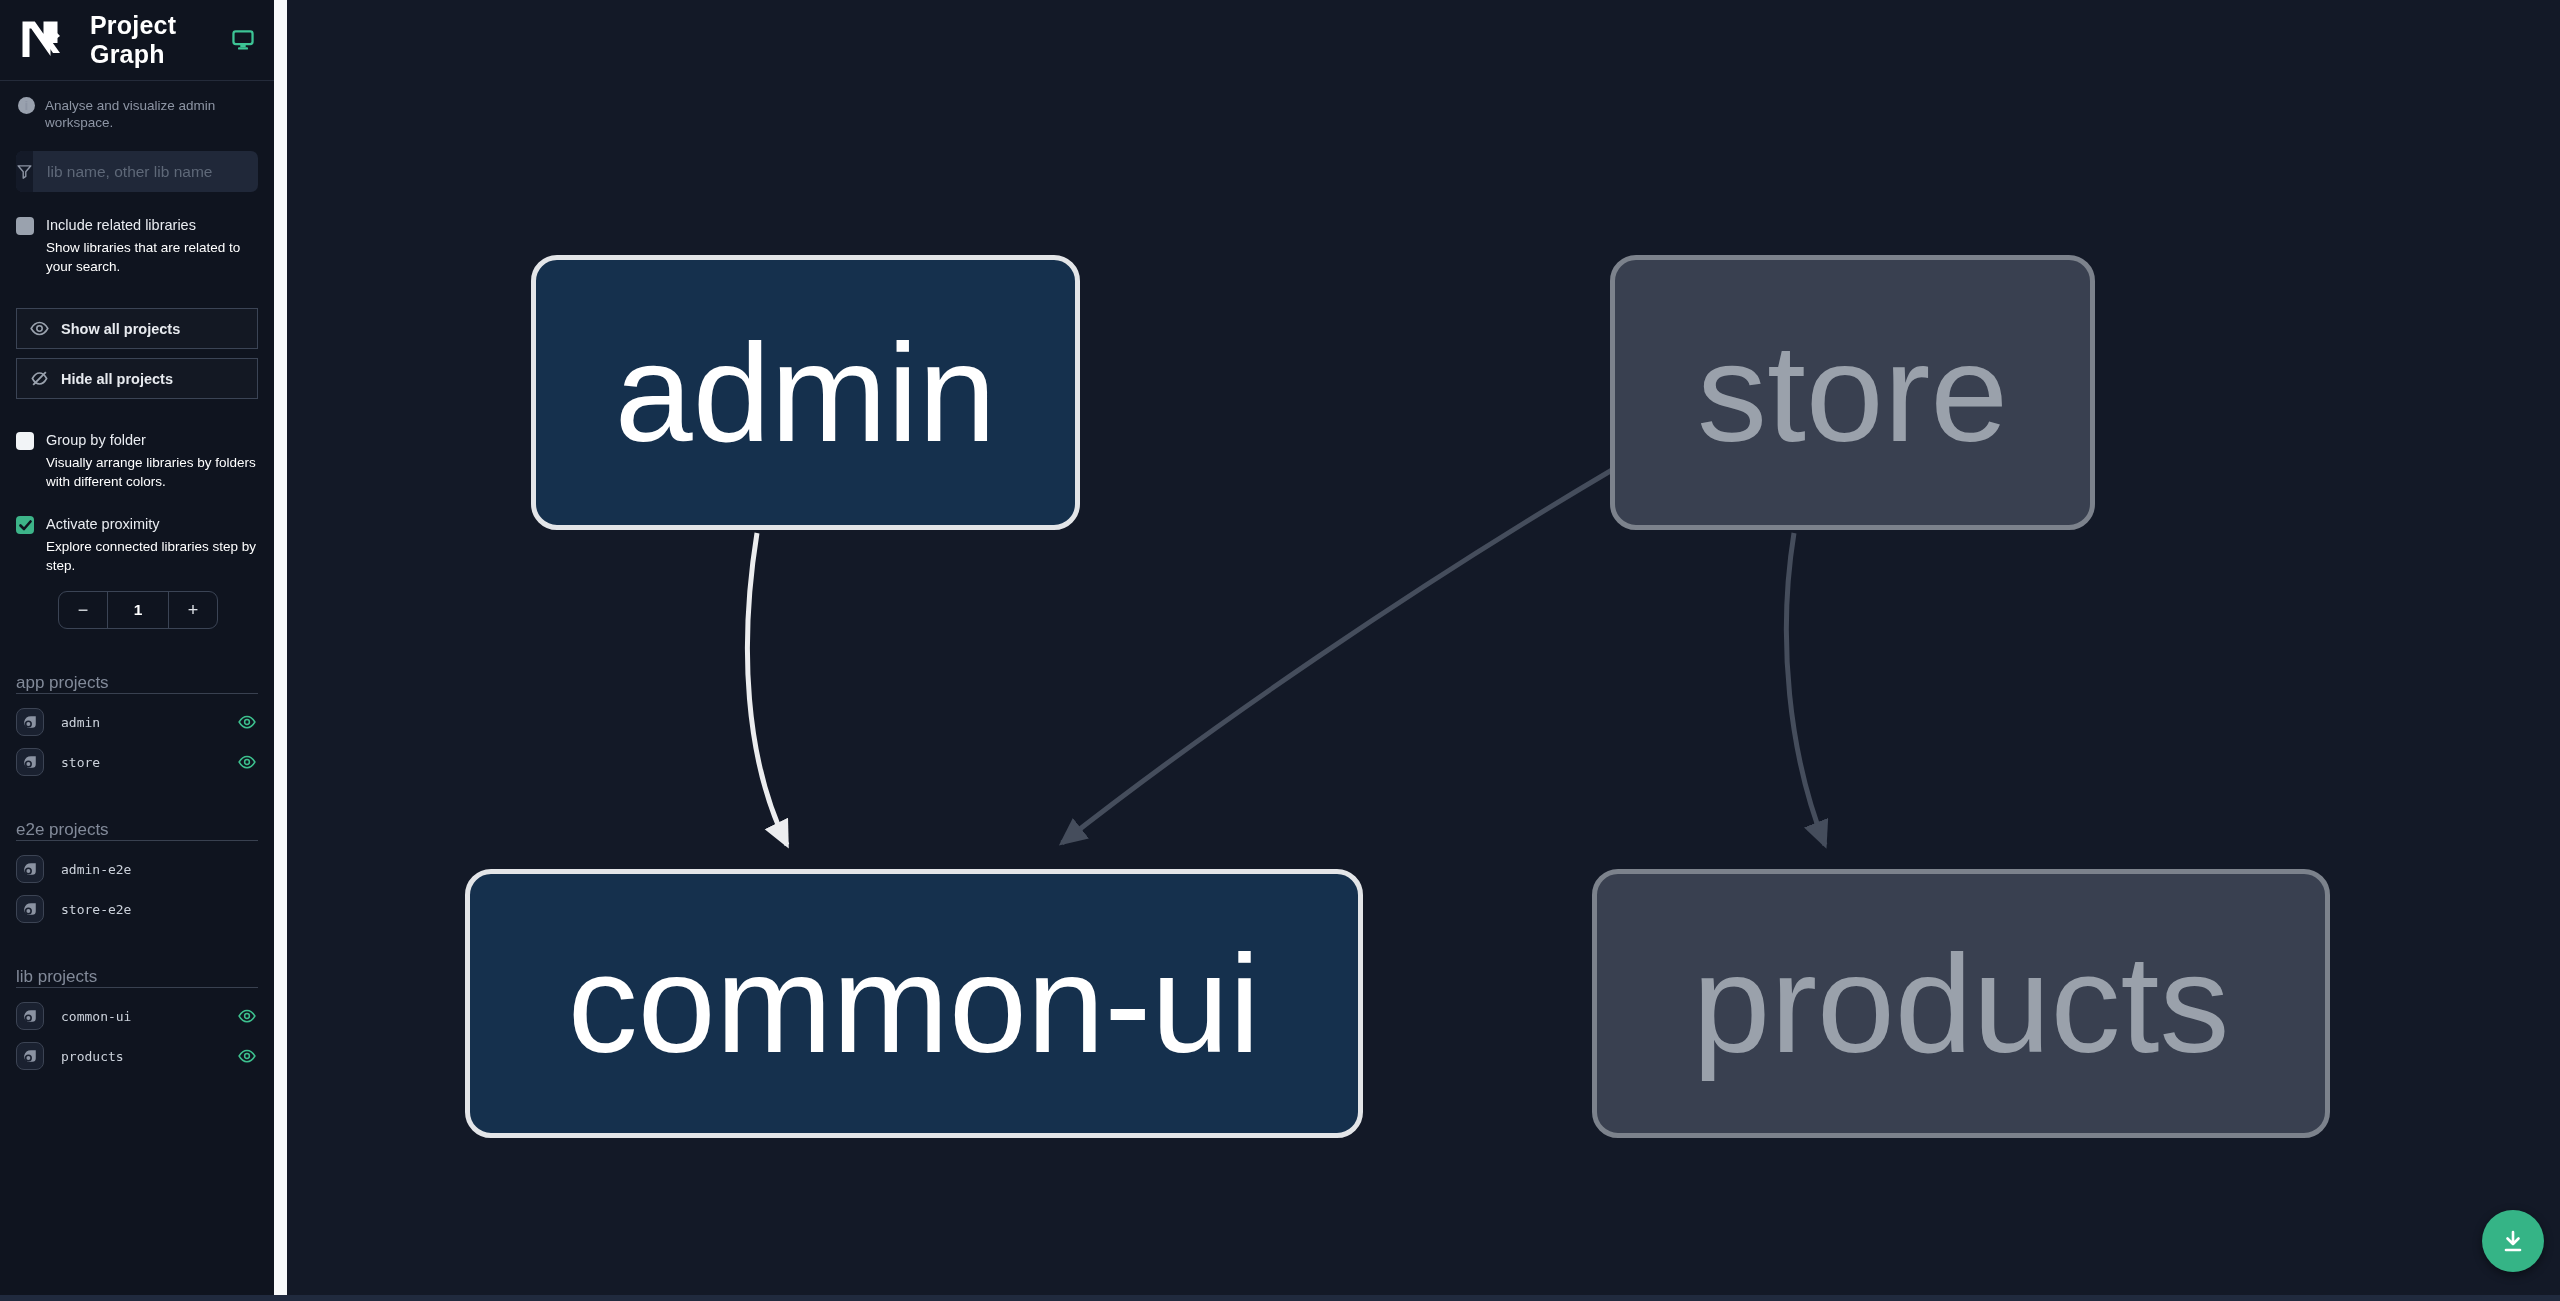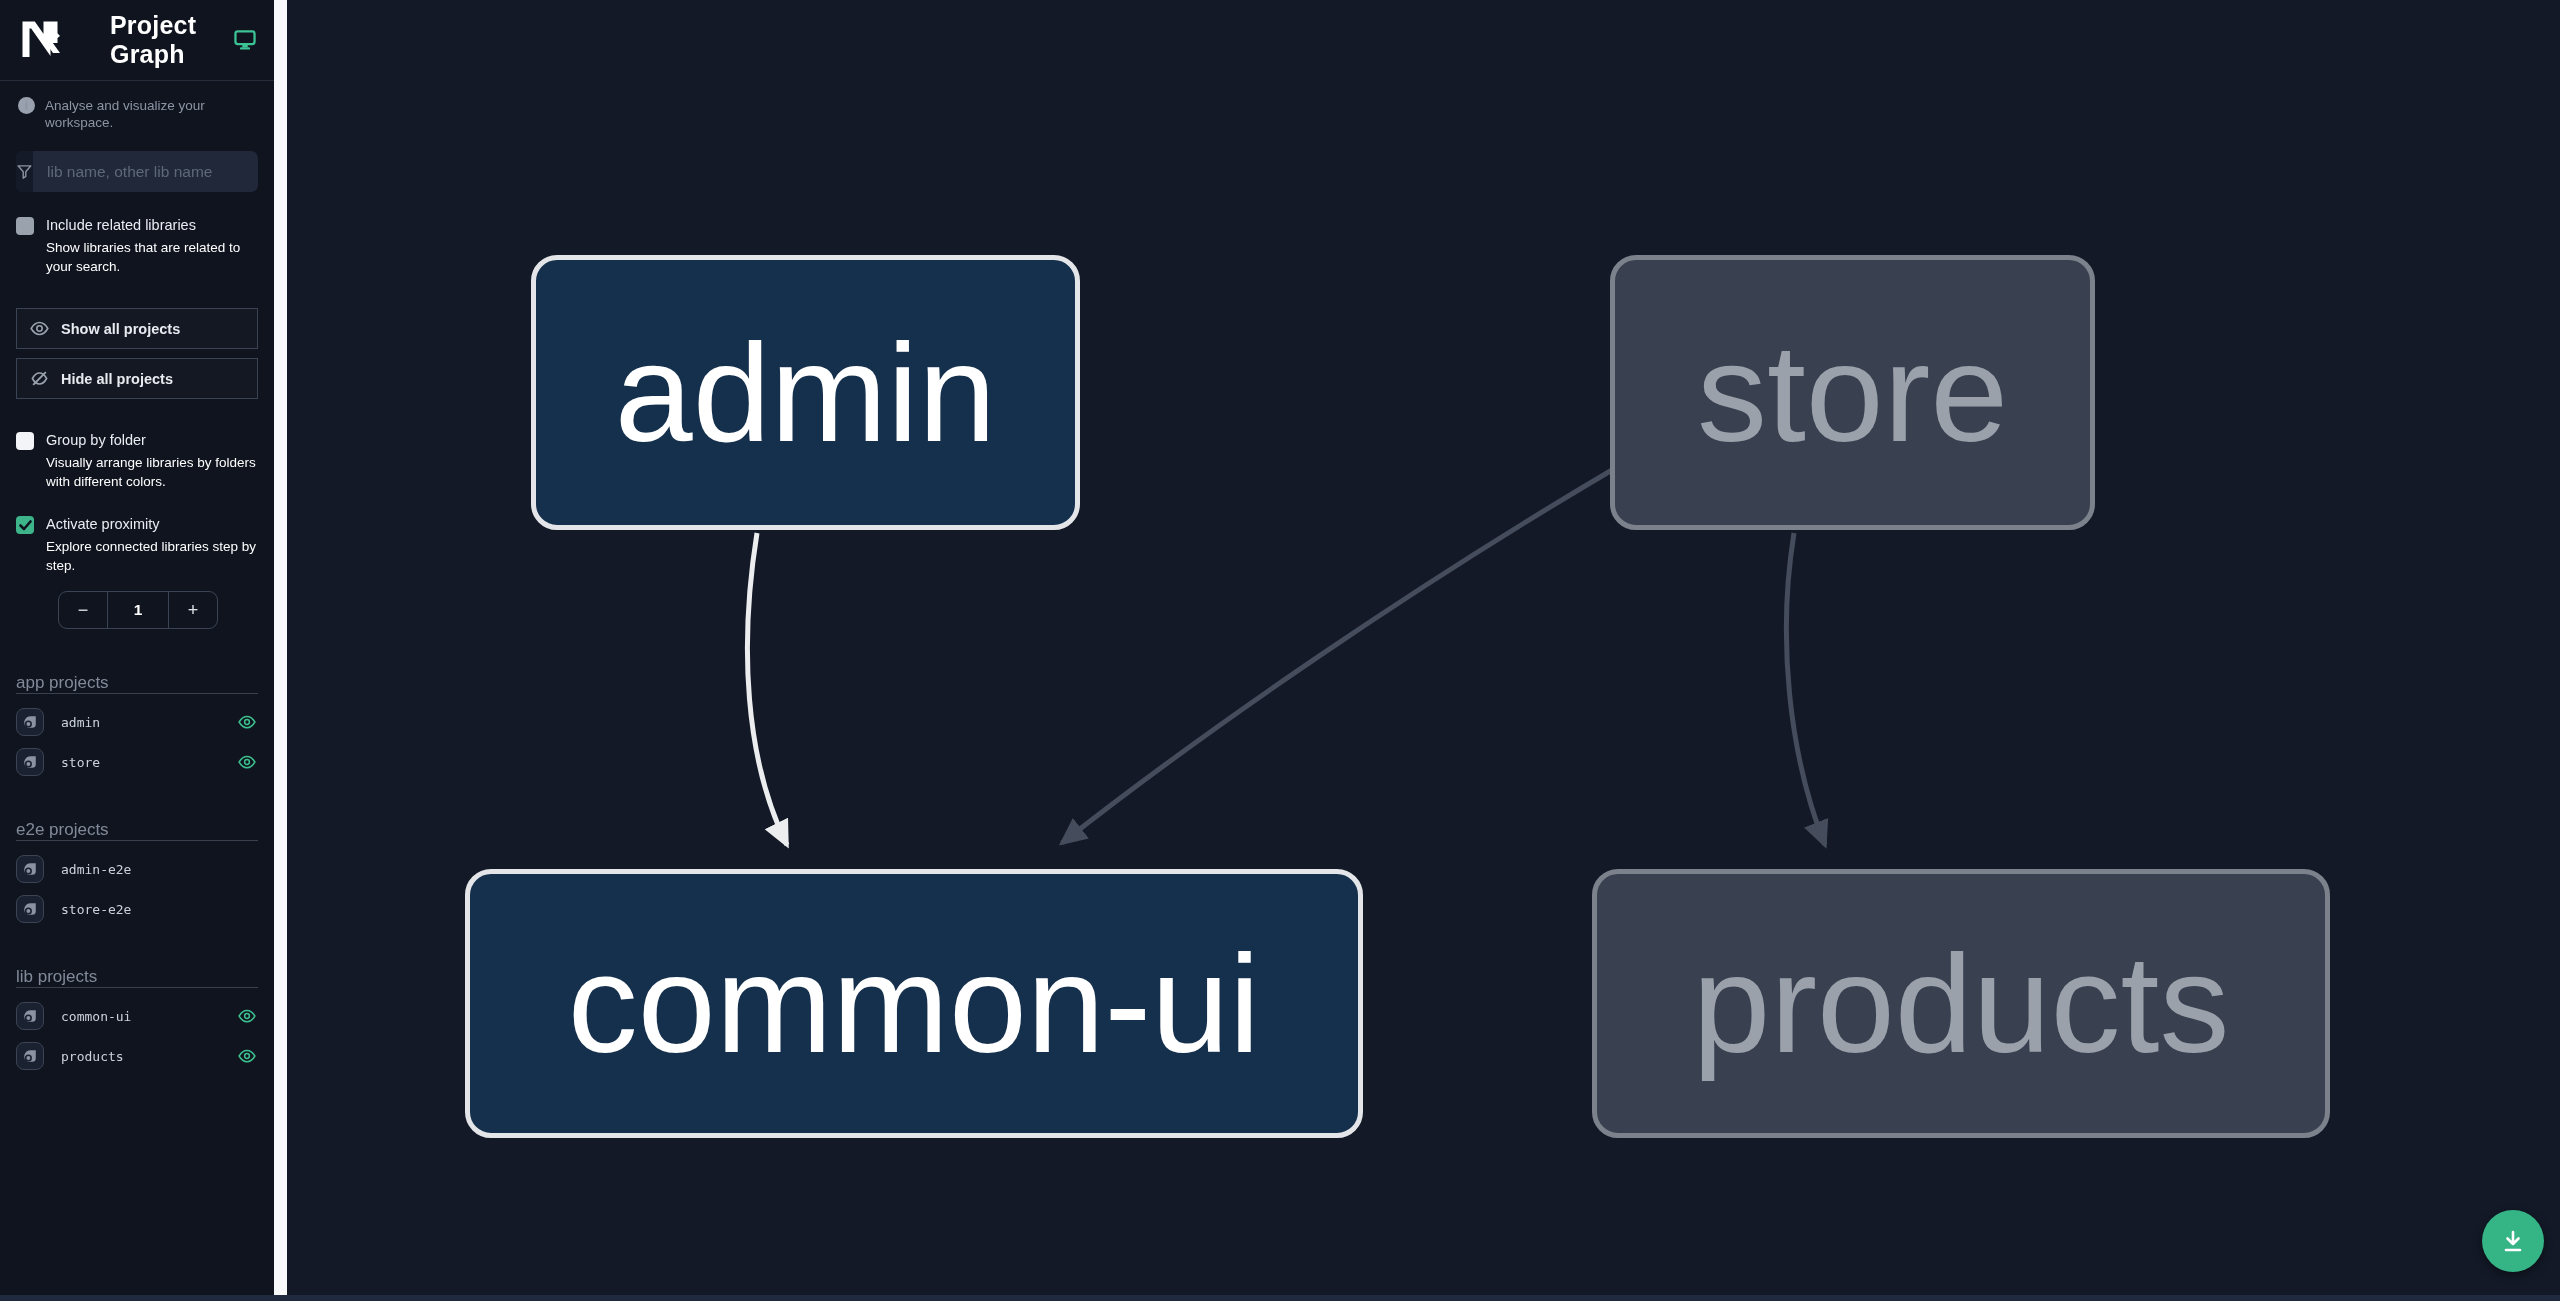--- a/index.html
+++ b/index.html
@@ -4,21 +4,21 @@
 <style>
   * { margin:0; padding:0; box-sizing:border-box; }
   html,body { width:2560px; height:1301px; overflow:hidden; background:#131927;
               font-family:"Liberation Sans", sans-serif; }
   .app { position:relative; width:2560px; height:1301px; }
 
   
   .sidebar { position:absolute; left:0; top:0; width:274px; height:calc(100% - 6px);
              background:#0f141f; overflow:hidden; }
   .sb-header { height:81px; display:flex; align-items:center; padding:0 20px;
-               border-bottom:1px solid #242b3a;gap:20px; }
+               border-bottom:1px solid #242b3a; }
   .sb-title { margin-left:24px; font-size:25px; font-weight:bold; color:#ffffff; letter-spacing:.2px; }
   .monitor-btn { margin-left:18px; background:none; border:none; cursor:pointer; display:flex; }
 
   .sb-info { display:flex; align-items:flex-start; gap:10px; padding:16px 14px 0 18px; }
   .info-badge { flex:none; width:17px; height:17px; border-radius:50%; background:#99a1ae;
                 color:#0f141f; font-size:12px; font-weight:bold; display:flex;
                 align-items:center; justify-content:center; }
   .sb-info span { font-size:13.5px; color:#8d95a4; line-height:17px; }
 
   .filter { margin:20px 16px 0; height:41px; display:flex; border-radius:7px; overflow:hidden;
@@ -106,21 +106,21 @@
         <svg width="22" height="20" viewBox="0 0 24 22">
           <rect x="1.5" y="1.5" width="21" height="14" rx="2.5" fill="none" stroke="#3dc495" stroke-width="2.5"></rect>
           <rect x="9" y="16" width="6" height="3" fill="#3dc495"></rect>
           <rect x="6.5" y="19" width="11" height="2.5" rx="1" fill="#3dc495"></rect>
         </svg>
       </button>
     </div>
 
     <div class="sb-info">
       <span class="info-badge">i</span>
-      <span>Analyse and visualize your workspace.</span>
+      <span>Analyse and visualize admin workspace.</span>
     </div>
 
     <div class="filter">
       <span class="funnel-cell">
         <svg width="17" height="17" viewBox="0 0 24 24">
           <path d="M3 4h18l-7.2 8.4V19l-3.6 2.4v-9L3 4z" fill="none" stroke="#8b93a2" stroke-width="2" stroke-linejoin="round"></path>
         </svg>
       </span>
       <input type="text" placeholder="lib name, other lib name" style="">
     </div>

